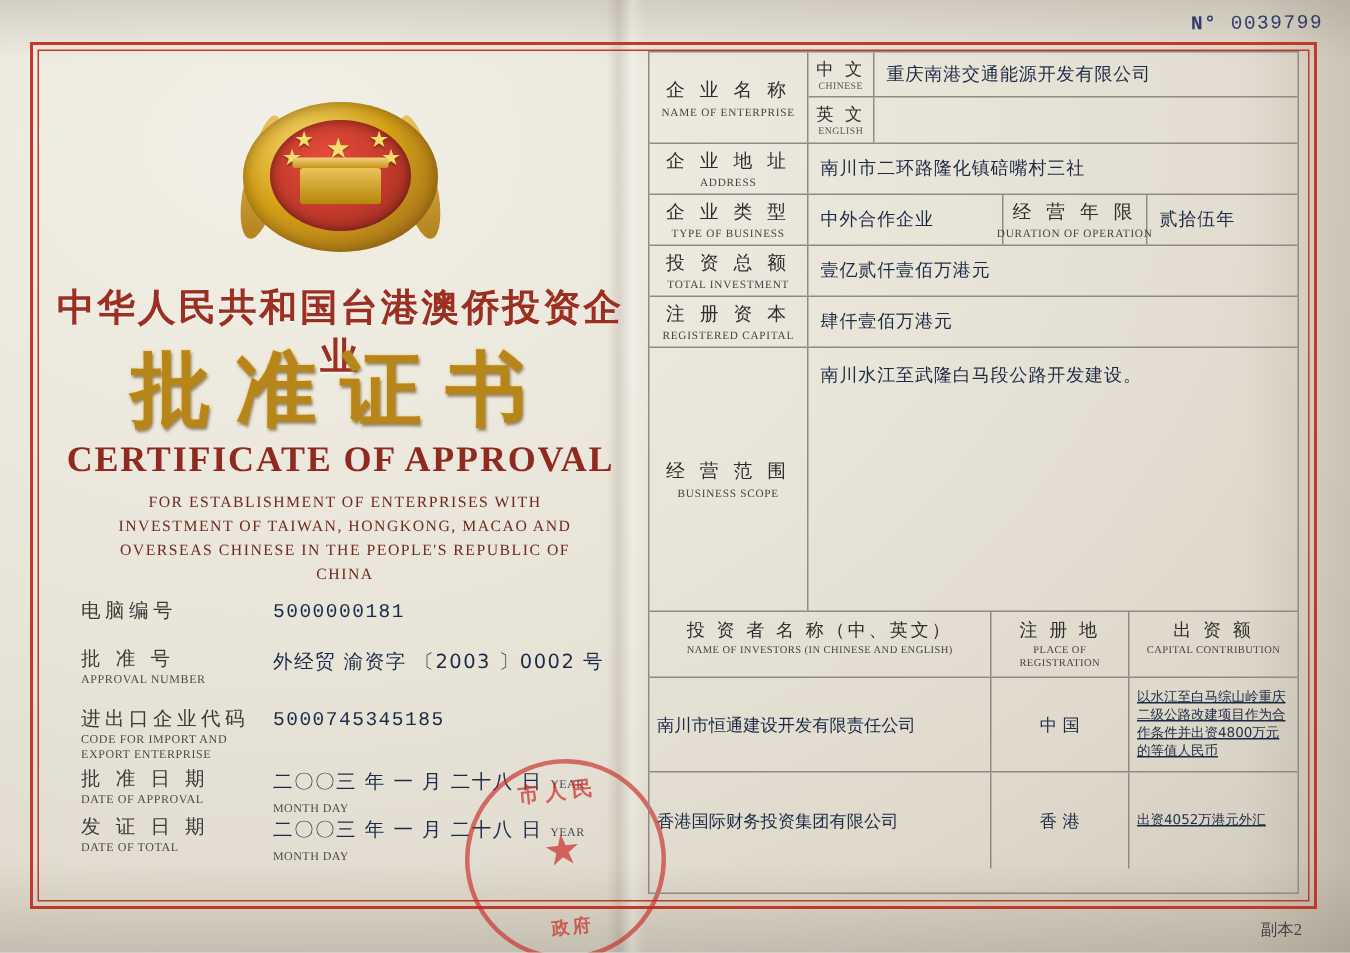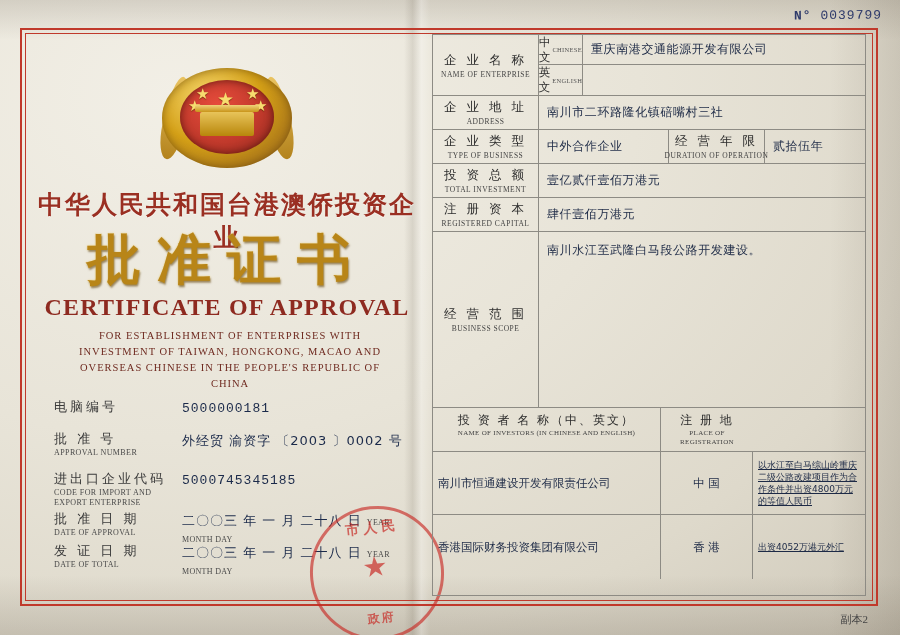--- a/index.html
+++ b/index.html
@@ -193,21 +193,21 @@
   .lbl-cell .cn{
     font-family:"DejaVu Sans", sans-serif;font-size:12.5px;color:#2d2d2d;
     letter-spacing:3px;white-space:nowrap;
   }
   .lbl-cell .en{
     font-family:"Liberation Serif", serif;font-size:7.5px;color:#444;
     letter-spacing:.5px;white-space:nowrap;margin-top:1px;
   }
   .sub-lbl{
     width:44px;flex:none;border-right:1px solid #8d8b84;
-    display:flex;flex-direction:row;justify-content:center;align-items:center;
+    display:flex;flex-direction:column;justify-content:center;align-items:center;
     padding:2px 0;box-sizing:border-box;
   }
   .sub-lbl .cn{font-family:"DejaVu Sans", sans-serif;font-size:11.5px;color:#2d2d2d;letter-spacing:2px;}
   .sub-lbl .en{font-family:"Liberation Serif", serif;font-size:6.5px;color:#555;letter-spacing:.3px;}
   .val-cell{
     flex:1;padding:5px 8px;box-sizing:border-box;
     font-family:"DejaVu Sans", sans-serif;font-size:12px;color:#1d2a46;
     display:flex;align-items:center;letter-spacing:.6px;
   }
   .val-cell.top{align-items:flex-start;}
@@ -423,20 +423,24 @@
 
     <div class="inv-head">
       <div class="c c-name">
         <span class="cn">投 资 者 名 称（中、英文）</span>
         <span class="en">NAME OF INVESTORS (IN CHINESE AND ENGLISH)</span>
       </div>
       <div class="c c-place">
         <span class="cn">注  册  地</span>
         <span class="en">PLACE OF REGISTRATION</span>
       </div>
+      <div class="c c-cap">
+        <span class="cn">出 资 额</span>
+        <span class="en">CAPITAL CONTRIBUTION</span>
+      </div>
     </div>
 
     <div class="inv-row r1">
       <div class="c c-name">南川市恒通建设开发有限责任公司</div>
       <div class="c c-place center">中  国</div>
       <div class="c c-cap cap">以水江至白马综山岭重庆二级公路改建项目作为合作条件并出资4800万元的等值人民币</div>
     </div>
 
     <div class="inv-row r2">
       <div class="c c-name">香港国际财务投资集团有限公司</div>

